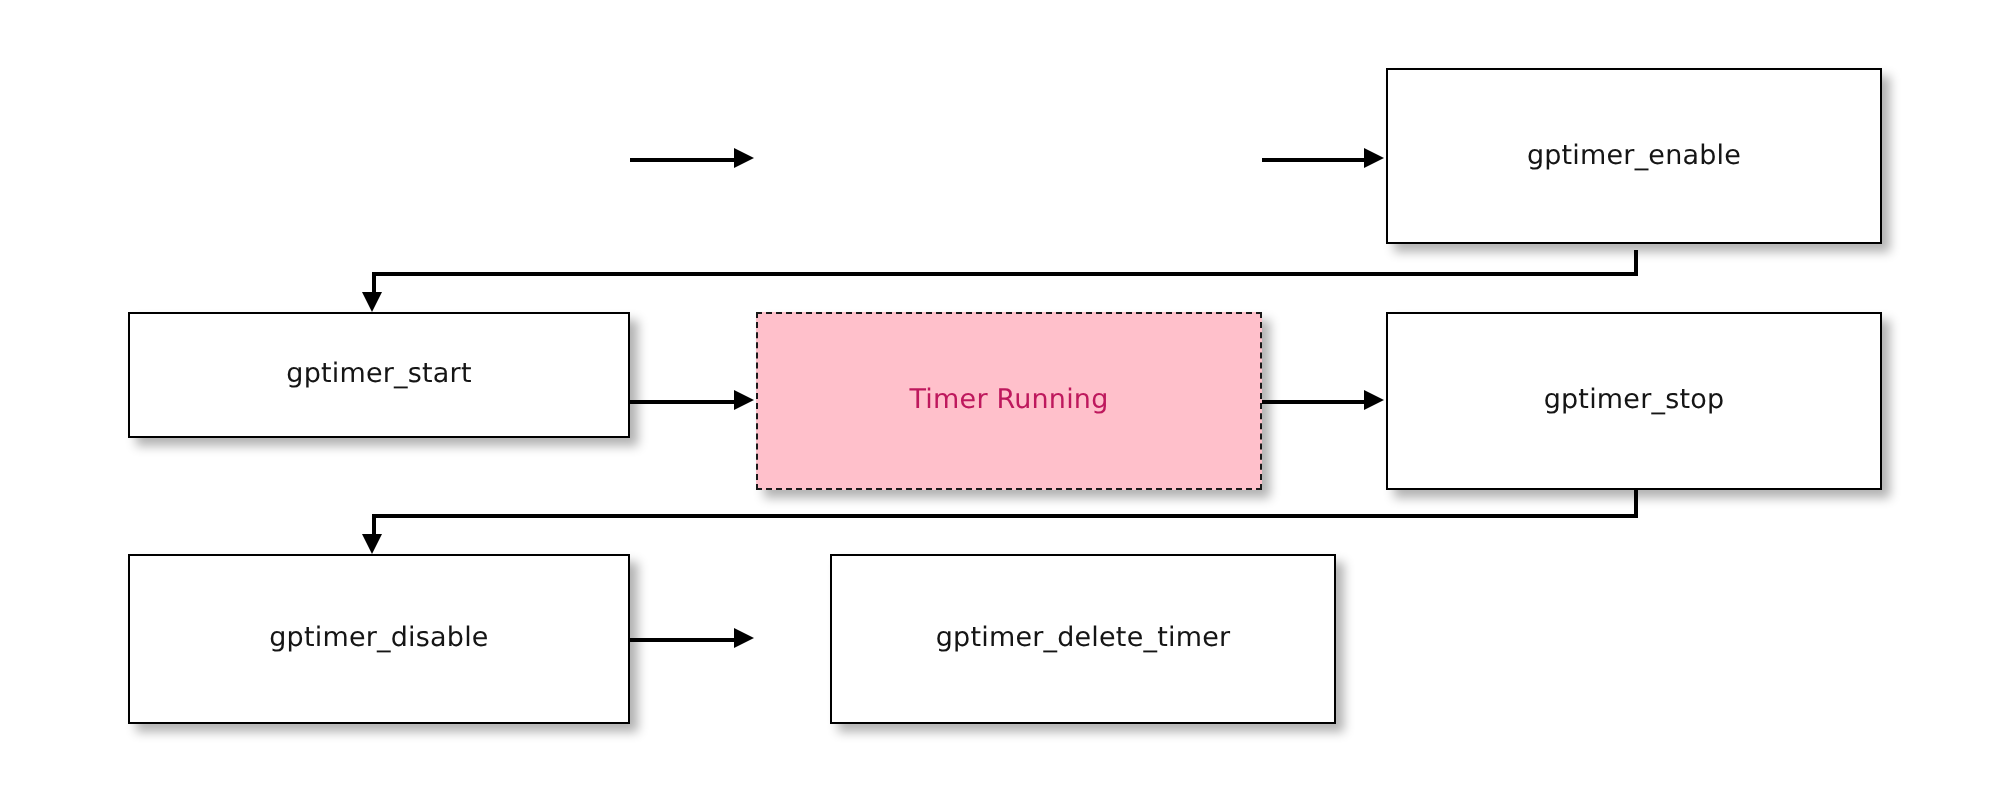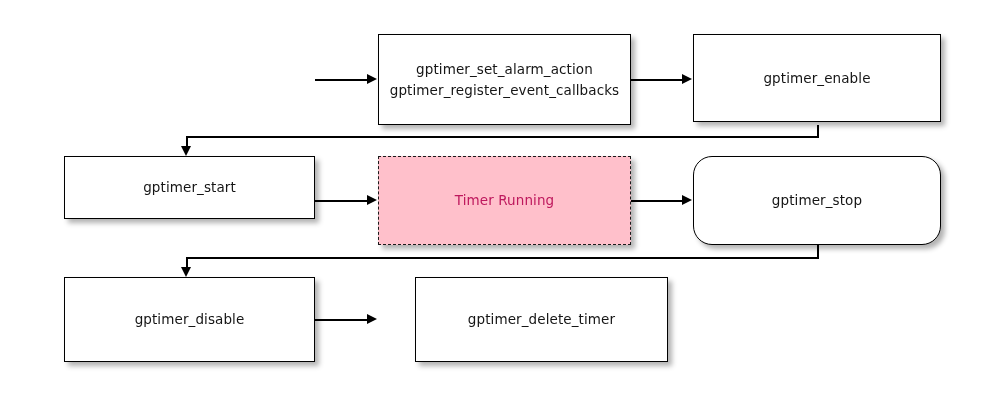--- a/index.html
+++ b/index.html
@@ -67,24 +67,20 @@
     border-right: 5.5px solid transparent;
     border-top: 10px solid #000000;
   }
 </style>
 </head>
 <body>
 
 <div id="canvas">
 
 
-  <div class="node" style="left:378px; top:34px; width:253px; height:91px;">
-    <span class="label">gptimer_set_alarm_action
-gptimer_register_event_callbacks</span>
-  </div>
 
   <div class="node" style="left:693px; top:34px; width:248px; height:88px;">
     <span class="label">gptimer_enable</span>
   </div>
 
   <div class="edge h" style="left:315px; top:79px; width:53px;"></div>
   <div class="arrow-right" style="left:367px; top:74px;"></div>
 
   <div class="edge h" style="left:631px; top:79px; width:52px;"></div>
   <div class="arrow-right" style="left:682px; top:74px;"></div>
@@ -95,21 +91,21 @@
   <div class="arrow-down" style="left:181px; top:146px;"></div>
 
   <div class="node" style="left:64px; top:156px; width:251px; height:63px;">
     <span class="label">gptimer_start</span>
   </div>
 
   <div class="node state-running" style="left:378px; top:156px; width:253px; height:89px;">
     <span class="label">Timer Running</span>
   </div>
 
-  <div class="node" style="left:693px; top:156px; width:248px; height:89px;border-radius:19px;">
+  <div class="node" style="left:693px; top:156px; width:248px; height:89px;">
     <span class="label">gptimer_stop</span>
   </div>
 
   <div class="edge h" style="left:315px; top:200px; width:53px;"></div>
   <div class="arrow-right" style="left:367px; top:195px;"></div>
 
   <div class="edge h" style="left:631px; top:200px; width:52px;"></div>
   <div class="arrow-right" style="left:682px; top:195px;"></div>
 
   <div class="edge v" style="left:817px; top:245px; height:13px;"></div>

